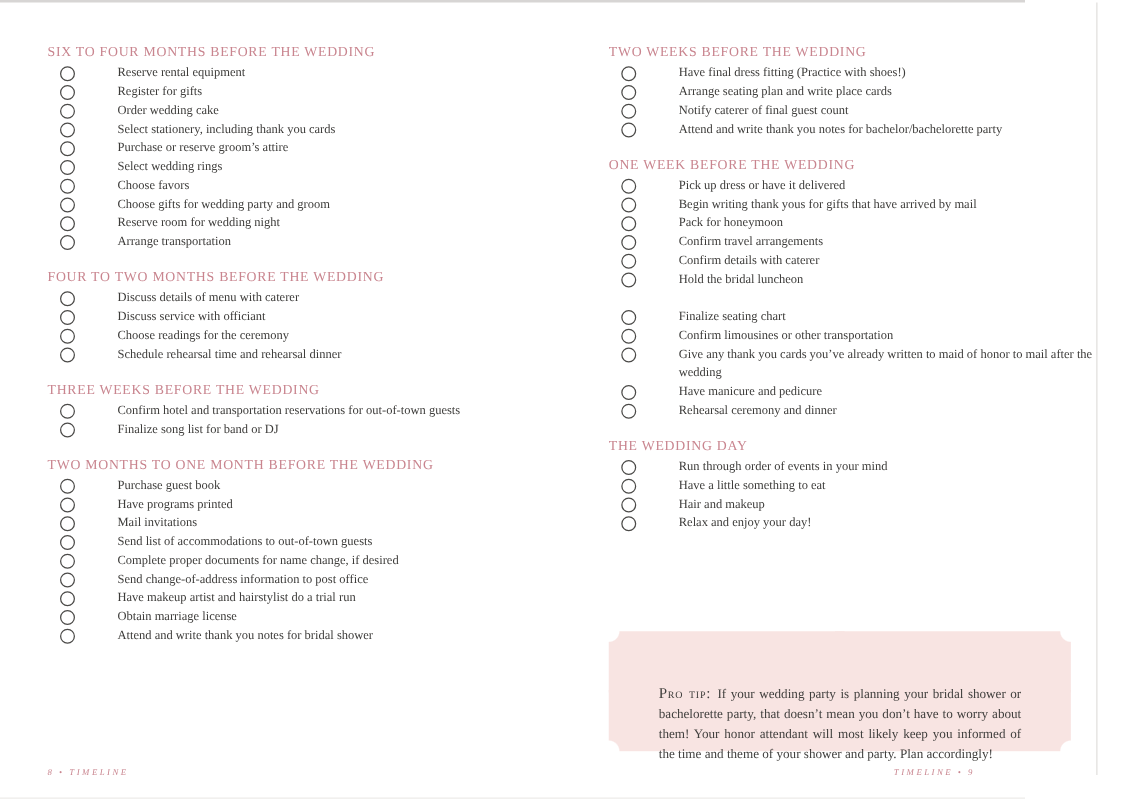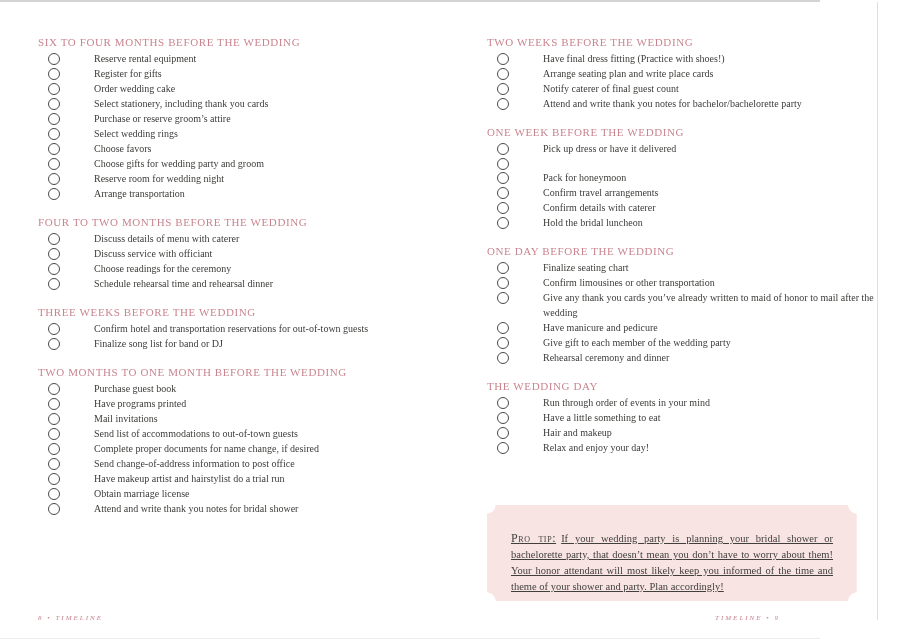--- a/index.html
+++ b/index.html
@@ -45,25 +45,24 @@
     padding: 25px 24px 0 24px;
     background:
       radial-gradient(circle at 0 0,        transparent 8px, var(--protip-bg, #f8e4e2) 9px) top left,
       radial-gradient(circle at 100% 0,     transparent 8px, var(--protip-bg, #f8e4e2) 9px) top right,
       radial-gradient(circle at 0 100%,     transparent 8px, var(--protip-bg, #f8e4e2) 9px) bottom left,
       radial-gradient(circle at 100% 100%,  transparent 8px, var(--protip-bg, #f8e4e2) 9px) bottom right;
     background-size: 51% 51%;
     background-repeat: no-repeat;
   }
   .protip-text {
-    margin: 0;
+    margin: 16px;
     font-size: 10.5px; line-height: 16px;
     text-align: justify;
     color: #403f3d;
-    text-decoration: underline;
   }
   .protip-label {
     font-variant: small-caps;
     font-size: 12px;
     letter-spacing: 0.6px;
     padding-right: 5px;
   }
 
   .footer {
     position: absolute; bottom: 17px;
@@ -217,59 +216,55 @@
         </div>
       </section>
       <section class="section">
         <h2 class="heading">ONE WEEK BEFORE THE WEDDING</h2>
         <div class="item">
           <span class="circle"></span>
           <span class="label">Pick up dress or have it delivered</span>
         </div>
         <div class="item">
           <span class="circle"></span>
+          <span class="label">Begin writing thank yous for gifts that have arrived by mail</span>
         </div>
         <div class="item">
           <span class="circle"></span>
           <span class="label">Pack for honeymoon</span>
         </div>
         <div class="item">
           <span class="circle"></span>
           <span class="label">Confirm travel arrangements</span>
         </div>
         <div class="item">
           <span class="circle"></span>
           <span class="label">Confirm details with caterer</span>
         </div>
         <div class="item">
           <span class="circle"></span>
           <span class="label">Hold the bridal luncheon</span>
         </div>
       </section>
       <section class="section">
-        <h2 class="heading">ONE DAY BEFORE THE WEDDING</h2>
         <div class="item">
           <span class="circle"></span>
           <span class="label">Finalize seating chart</span>
         </div>
         <div class="item">
           <span class="circle"></span>
           <span class="label">Confirm limousines or other transportation</span>
         </div>
         <div class="item">
           <span class="circle"></span>
           <span class="label">Give any thank you cards you’ve already written to maid of honor to mail after the wedding</span>
         </div>
         <div class="item">
           <span class="circle"></span>
           <span class="label">Have manicure and pedicure</span>
-        </div>
-        <div class="item">
-          <span class="circle"></span>
-          <span class="label">Give gift to each member of the wedding party</span>
         </div>
         <div class="item">
           <span class="circle"></span>
           <span class="label">Rehearsal ceremony and dinner</span>
         </div>
       </section>
       <section class="section">
         <h2 class="heading">THE WEDDING DAY</h2>
         <div class="item">
           <span class="circle"></span>

